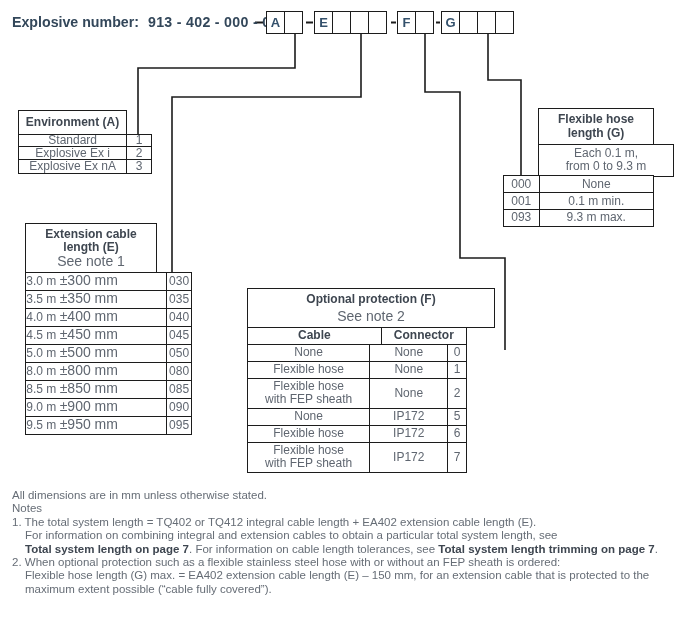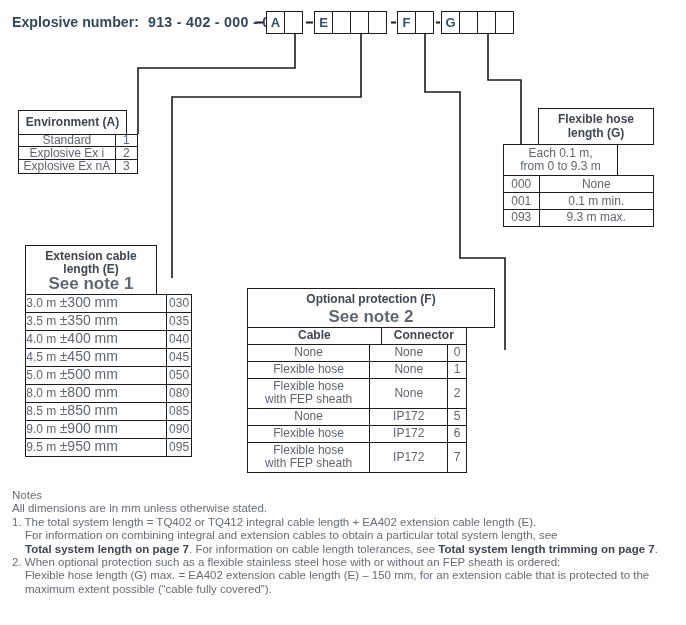--- a/index.html
+++ b/index.html
@@ -31,52 +31,52 @@
   
   .tbl{position:absolute;z-index:2;font-size:12px;color:var(--body);}
   .vstack > * + *{margin-top:-1.5px;}
   .bx{box-sizing:border-box;border:1.5px solid var(--line);background:#fff;display:flex;}
   .hd,.sub{flex-direction:column;align-items:center;justify-content:center;text-align:center;line-height:13.5px;}
   .r{flex-direction:row;}
   .cell{box-sizing:border-box;display:flex;flex-direction:column;align-items:center;
     justify-content:center;text-align:center;line-height:13px;}
   .cell + .cell{border-left:1.5px solid var(--line);}
   .b{font-weight:bold;color:var(--headtx);}
-  .gsub{font-size:17px;color:var(--body);font-weight:bold;}
+  .gsub{font-size:14px;color:var(--body);font-weight:normal;}
   .tol{font-size:14px;}
 
   
   .env{left:18px;top:110px;}
   .env .hd{width:109px;height:25px;}
-  .env .r{width:120px;height:14.4px;}
+  .env .r{width:134px;height:14.4px;}
   .env .c1{width:109px;}
   .env .c2{width:25px;}
 
   
   .ext{left:25px;top:223px;}
-  .ext .hd{width:132px;height:50px;margin-top:22px;}
+  .ext .hd{width:132px;height:50px;}
   .ext .r{width:167px;height:19.5px;}
   .ext .c1{width:132px;flex-direction:row;}
   .ext .c2{width:35px;margin-left:48px;}
 
   
   .prot{left:247px;top:288px;border-radius:22px;}
   .prot .hd{width:248px;height:40px;}
   .prot .hd .title{margin-bottom:3px;}
   .prot .colhead{width:248px;height:18.5px;}
   .prot .r{width:220px;height:18.5px;}
   .prot .r.tall{height:31.5px;}
   .prot .c1{width:151px;}
   .prot .c2{width:97px;}
   .prot .c3{width:23px;}
 
   
   .hose{left:503px;top:108px;}
   .hose .hd{width:116px;height:37px;margin-left:35px;}
-  .hose .sub{width:115px;height:33px;}
+  .hose .sub{width:136px;height:33px;margin-left:35px;}
   .hose .r{width:151px;height:18.4px;}
   .hose .c1{width:35px;}
   .hose .c2{width:116px;}
 
   
   .notes{position:absolute;left:12px;top:489px;width:668px;z-index:2;
     font-size:11.5px;line-height:13.4px;color:var(--notetx);}
   .notes .ind{padding-left:13px;}
   .notes b{color:var(--headtx);}
 </style>
@@ -272,22 +272,22 @@
       <div class="cell c1">001</div>
       <div class="cell c2">0.1 m min.</div>
     </div>
     <div class="bx r">
       <div class="cell c1">093</div>
       <div class="cell c2">9.3 m max.</div>
     </div>
   </div>
 
   <div class="notes">
+    <div>All dimensions are in mm unless otherwise stated.</div>
     <div>Notes</div>
-    <div>All dimensions are in mm unless otherwise stated.</div>
     <div>1. The total system length = TQ402 or TQ412 integral cable length + EA402 extension cable length (E).</div>
     <div class="ind">For information on combining integral and extension cables to obtain a particular total system length, see</div>
     <div class="ind"><b>Total system length on page 7</b><span>. For information on cable length tolerances, see </span><b>Total system length trimming on page 7</b><span>.</span></div>
     <div>2. When optional protection such as a flexible stainless steel hose with or without an FEP sheath is ordered:</div>
     <div class="ind">Flexible hose length (G) max. = EA402 extension cable length (E) – 150 mm, for an extension cable that is protected to the</div>
     <div class="ind">maximum extent possible (“cable fully covered”).</div>
   </div>
 
 </div>
 

